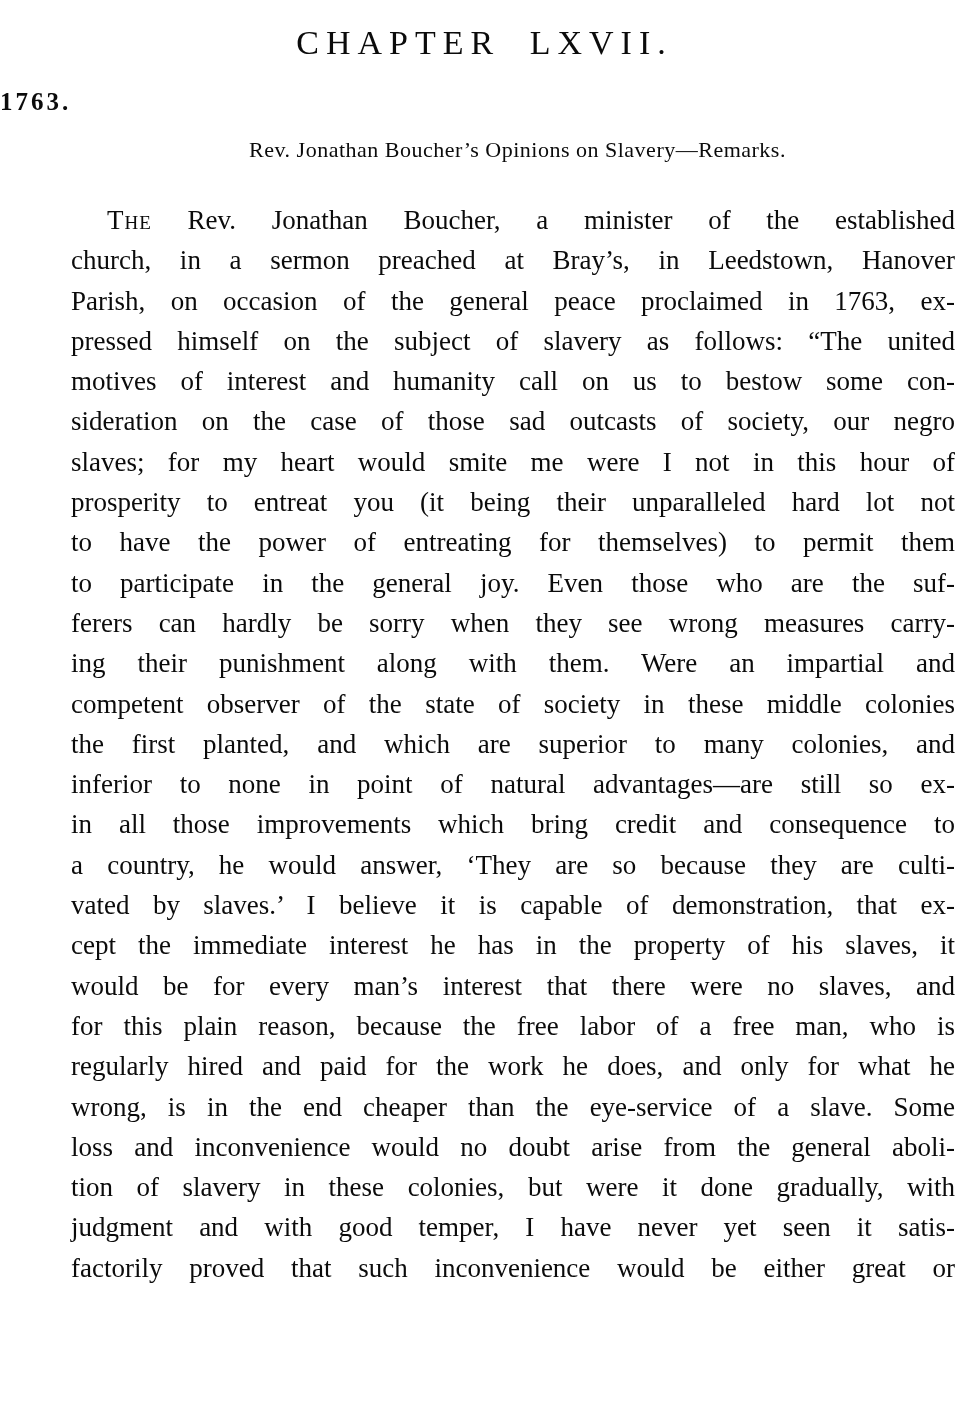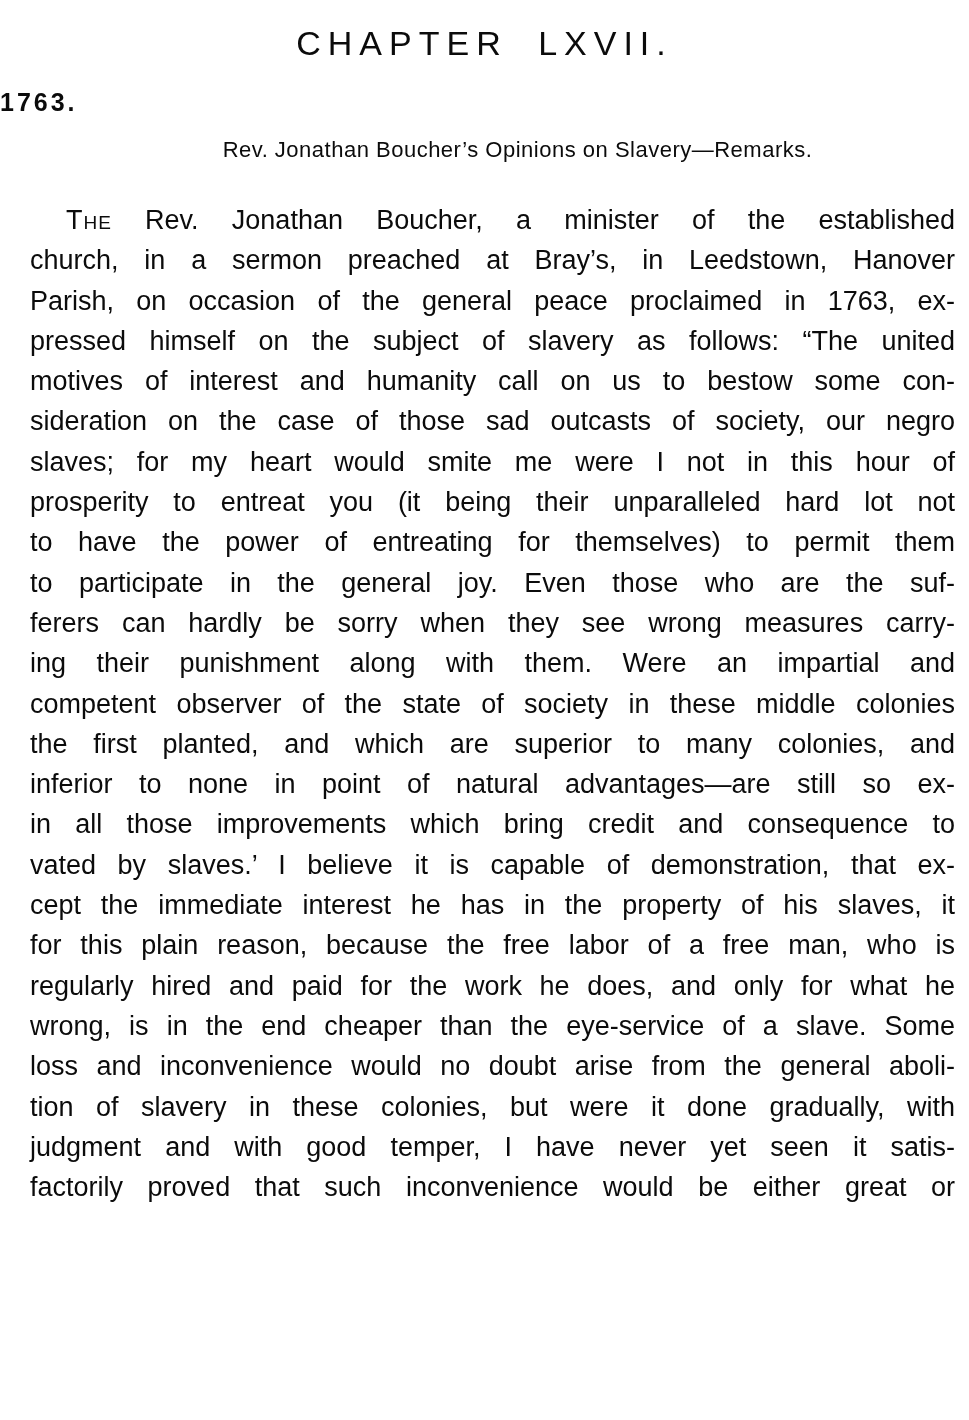--- a/index.html
+++ b/index.html
@@ -6,21 +6,21 @@
     margin: 0;
     padding: 0;
     background: #ffffff;
   }
   .page {
     position: relative;
     width: 969px;
     height: 1361px;
     background: #ffffff;
     color: #0b0b0b;
-    font-family: Liberation Sans, sans-serif;
+    font-family: Liberation Serif, serif;
     overflow: hidden;
   }
   .chapter-title {
     position: absolute;
     top: 24px;
     left: 0;
     width: 100%;
     text-align: center;
     font-size: 34px;
     font-weight: 400;
@@ -55,20 +55,21 @@
     width: 925px;
     font-size: 27px;
   }
   .line {
     line-height: 40.3px;
     height: 40.3px;
     text-align: justify;
     text-align-last: justify;
     white-space: nowrap;
     overflow: visible;
+    margin-left: 41px;
   }
   .line.first {
     padding-left: 36px;
   }
   .lead-word {
     font-variant: small-caps;
     letter-spacing: 1px;
   }
   .page-number {
     position: absolute;
@@ -102,22 +103,24 @@
         <div class="line">slaves; for my heart would smite me were I not in this hour of</div>
         <div class="line">prosperity to entreat you (it being their unparalleled hard lot not</div>
         <div class="line">to have the power of entreating for themselves) to permit them</div>
         <div class="line">to participate in the general joy. Even those who are the suf-</div>
         <div class="line">ferers can hardly be sorry when they see wrong measures carry-</div>
         <div class="line">ing their punishment along with them. Were an impartial and</div>
         <div class="line">competent observer of the state of society in these middle colonies</div>
         <div class="line">the first planted, and which are superior to many colonies, and</div>
         <div class="line">inferior to none in point of natural advantages—are still so ex-</div>
         <div class="line">in all those improvements which bring credit and consequence to</div>
+        <div class="line">a country, he would answer, ‘They are so because they are culti-</div>
         <div class="line">vated by slaves.’ I believe it is capable of demonstration, that ex-</div>
         <div class="line">cept the immediate interest he has in the property of his slaves, it</div>
+        <div class="line">would be for every man’s interest that there were no slaves, and</div>
         <div class="line">for this plain reason, because the free labor of a free man, who is</div>
         <div class="line">regularly hired and paid for the work he does, and only for what he</div>
         <div class="line">wrong, is in the end cheaper than the eye-service of a slave. Some</div>
         <div class="line">loss and inconvenience would no doubt arise from the general aboli-</div>
         <div class="line">tion of slavery in these colonies, but were it done gradually, with</div>
         <div class="line">judgment and with good temper, I have never yet seen it satis-</div>
         <div class="line">factorily proved that such inconvenience would be either great or</div>
       </div>
   </div>
 

